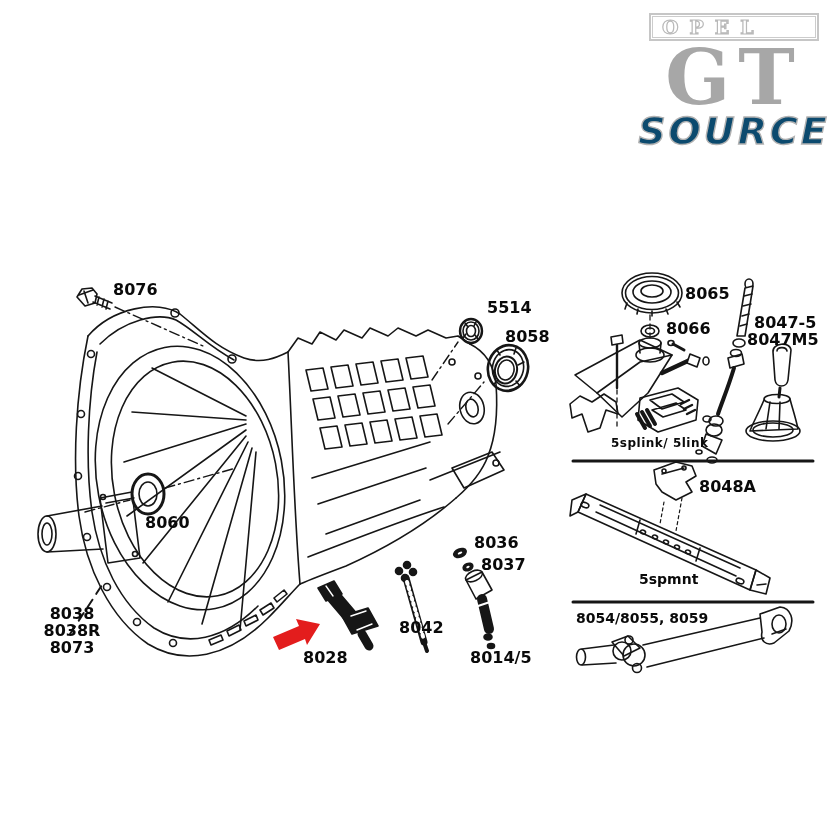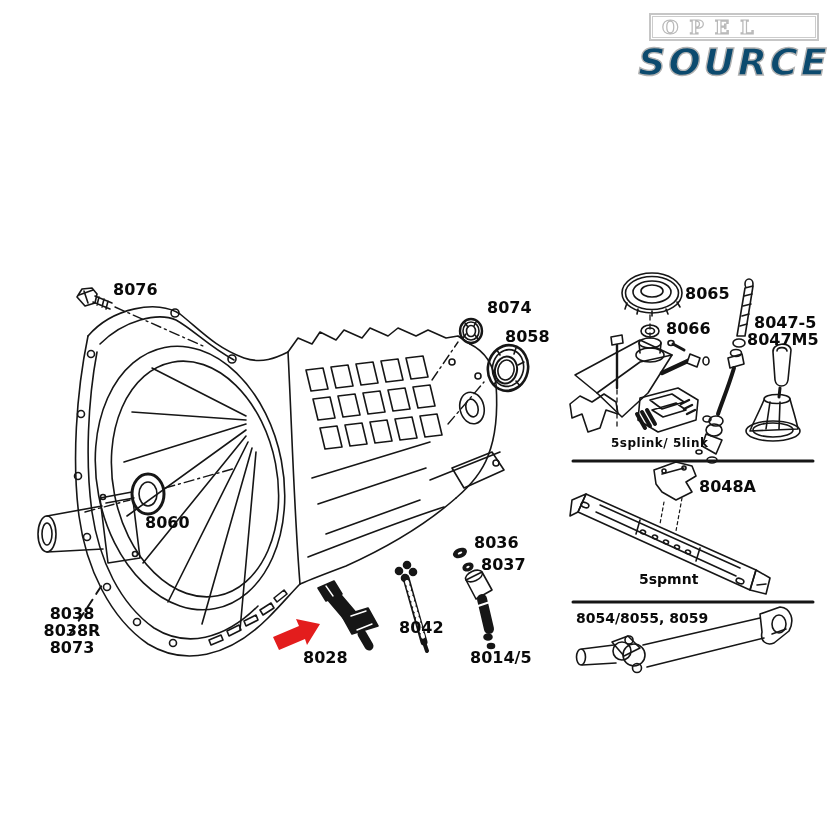--- a/index.html
+++ b/index.html
@@ -37,20 +37,21 @@
   svg{position:absolute;left:0;top:0;}
   .threeline div{text-align:center;}
 </style>
 </head>
 <body>
 
 <div id="logo">
   <div id="opel-box">
     <span id="opel-text">OPEL</span>
   </div>
+  <div id="gt-text">GT</div>
   <div id="source-text">SOURCE</div>
 </div>
 
 <svg width="840" height="840" viewBox="0 0 840 840">
   <g stroke="#161616" fill="none" stroke-width="1.6" stroke-linejoin="round" stroke-linecap="round">
 
     <g>
 
       <path d="M88,336 C112,308 158,299 180,314 C200,330 216,348 244,358 C262,364 276,358 288,352"></path>
       <path d="M88,336 C76,394 72,462 79,516 C86,568 110,618 148,644 C184,666 228,658 268,618 C282,604 292,592 300,584"></path>
@@ -278,21 +279,21 @@
       <circle cx="637" cy="668" r="4.5"></circle>
       <path d="M643,645 L760,618 M647,667 L764,638"></path>
       <path d="M760,614 L780,607 C791,608 795,620 789,631 L774,643 C766,646 760,641 762,632 Z"></path>
       <ellipse cx="779" cy="624" rx="7" ry="9"></ellipse>
       <path d="M772,634 L786,629"></path>
     </g>
   </g>
 </svg>
 
 <div class="lbl" style="left:113px;top:282px">8076</div>
-<div class="lbl" style="left:487px;top:300px">8074</div>
+<div class="lbl" style="left:487px;top:300px">5514</div>
 <div class="lbl" style="left:505px;top:329px">8058</div>
 <div class="lbl" style="left:145px;top:515px">8060</div>
 
 <div class="lbl threeline" style="left:38px;top:606px;width:68px">
   <div>8038</div>
   <div>8038R</div>
   <div>8073</div>
 </div>
 
 <div class="lbl" style="left:303px;top:650px">8028</div>

